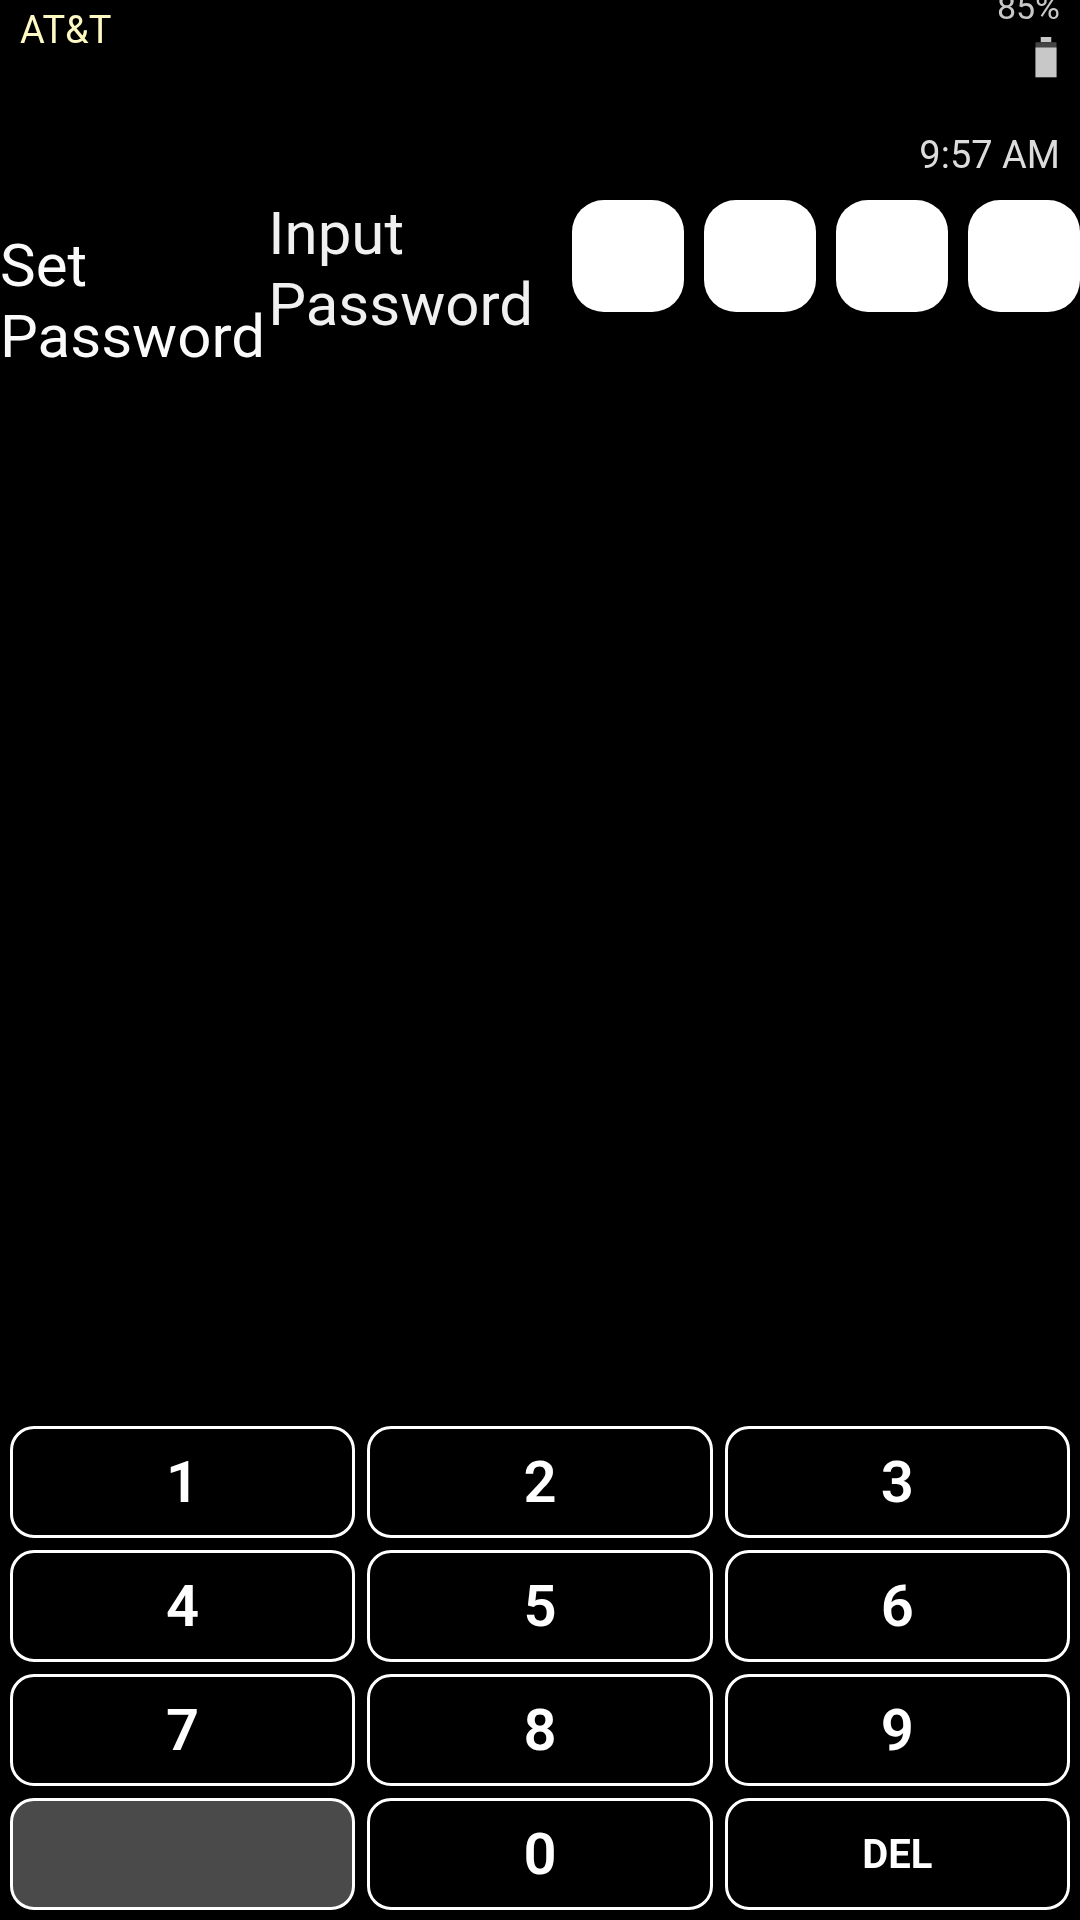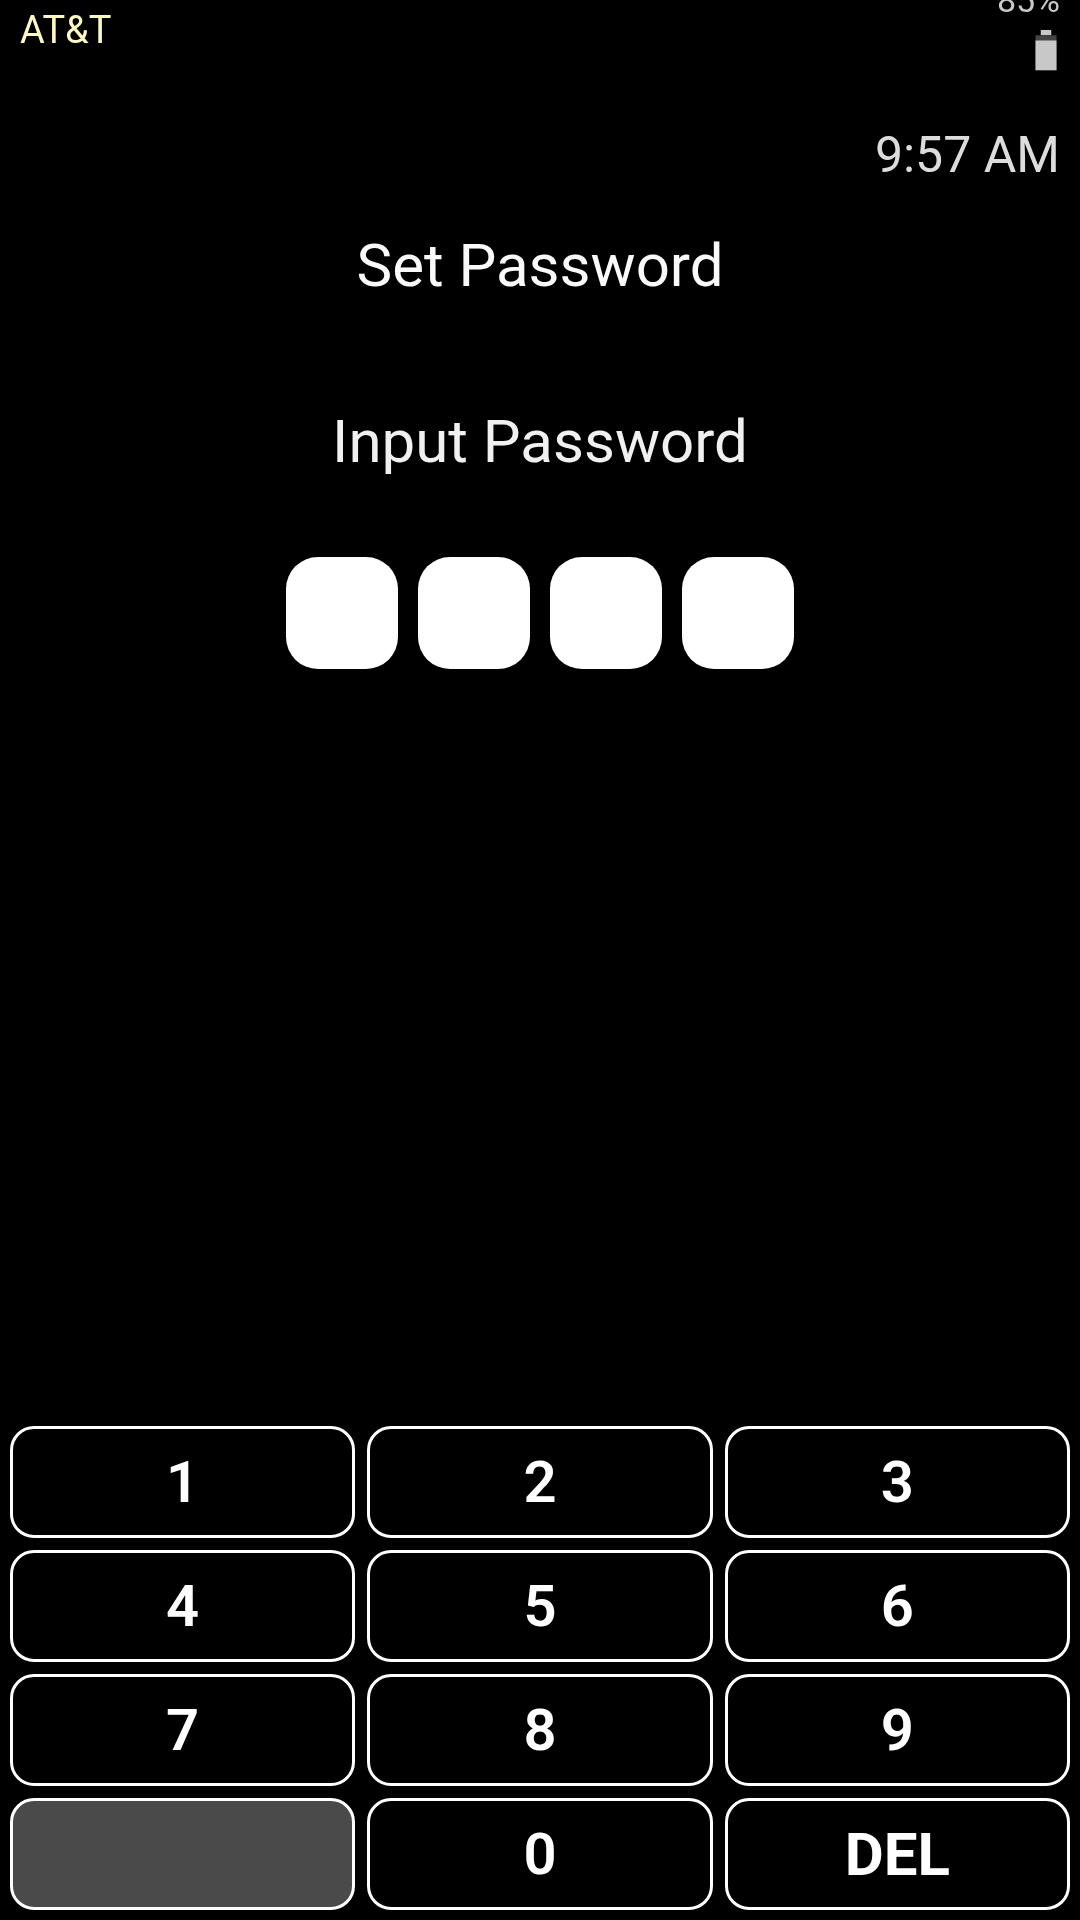--- a/index.html
+++ b/index.html
@@ -43,28 +43,28 @@
     }
     .battery-pct {
       font-size: 34px;
       color: #c8c8c8;
     }
     .battery-icon svg {
       width: 28px;
       height: 42px;
     }
     .time {
-      font-size: 50px;
+      font-size: 38px;
       color: #dcdcdc;
       margin-left: 4px;
       margin-top: 40px;
     }
     .content {
       display: flex;
-      flex-direction: column;
+      flex-direction: row;
       align-items: center;
       width: 100%;
     }
     .title {
       font-size: 60px;
       font-weight: 400;
       margin-top: 170px;
       color: #fafafa;
     }
     .subtitle {
@@ -100,21 +100,21 @@
       border-radius: 24px;
       height: 112px;
       display: flex;
       align-items: center;
       justify-content: center;
       font-size: 58px;
       font-weight: 600;
       color: #ffffff;
     }
     .key-del {
-      font-size: 60px;
+      font-size: 40px;
       font-weight: 700;
     }
     .key-blank {
       background: #4a4a4a;
       border: 3px solid #ffffff;
     }
   </style>
 </head>
 <body>
 

